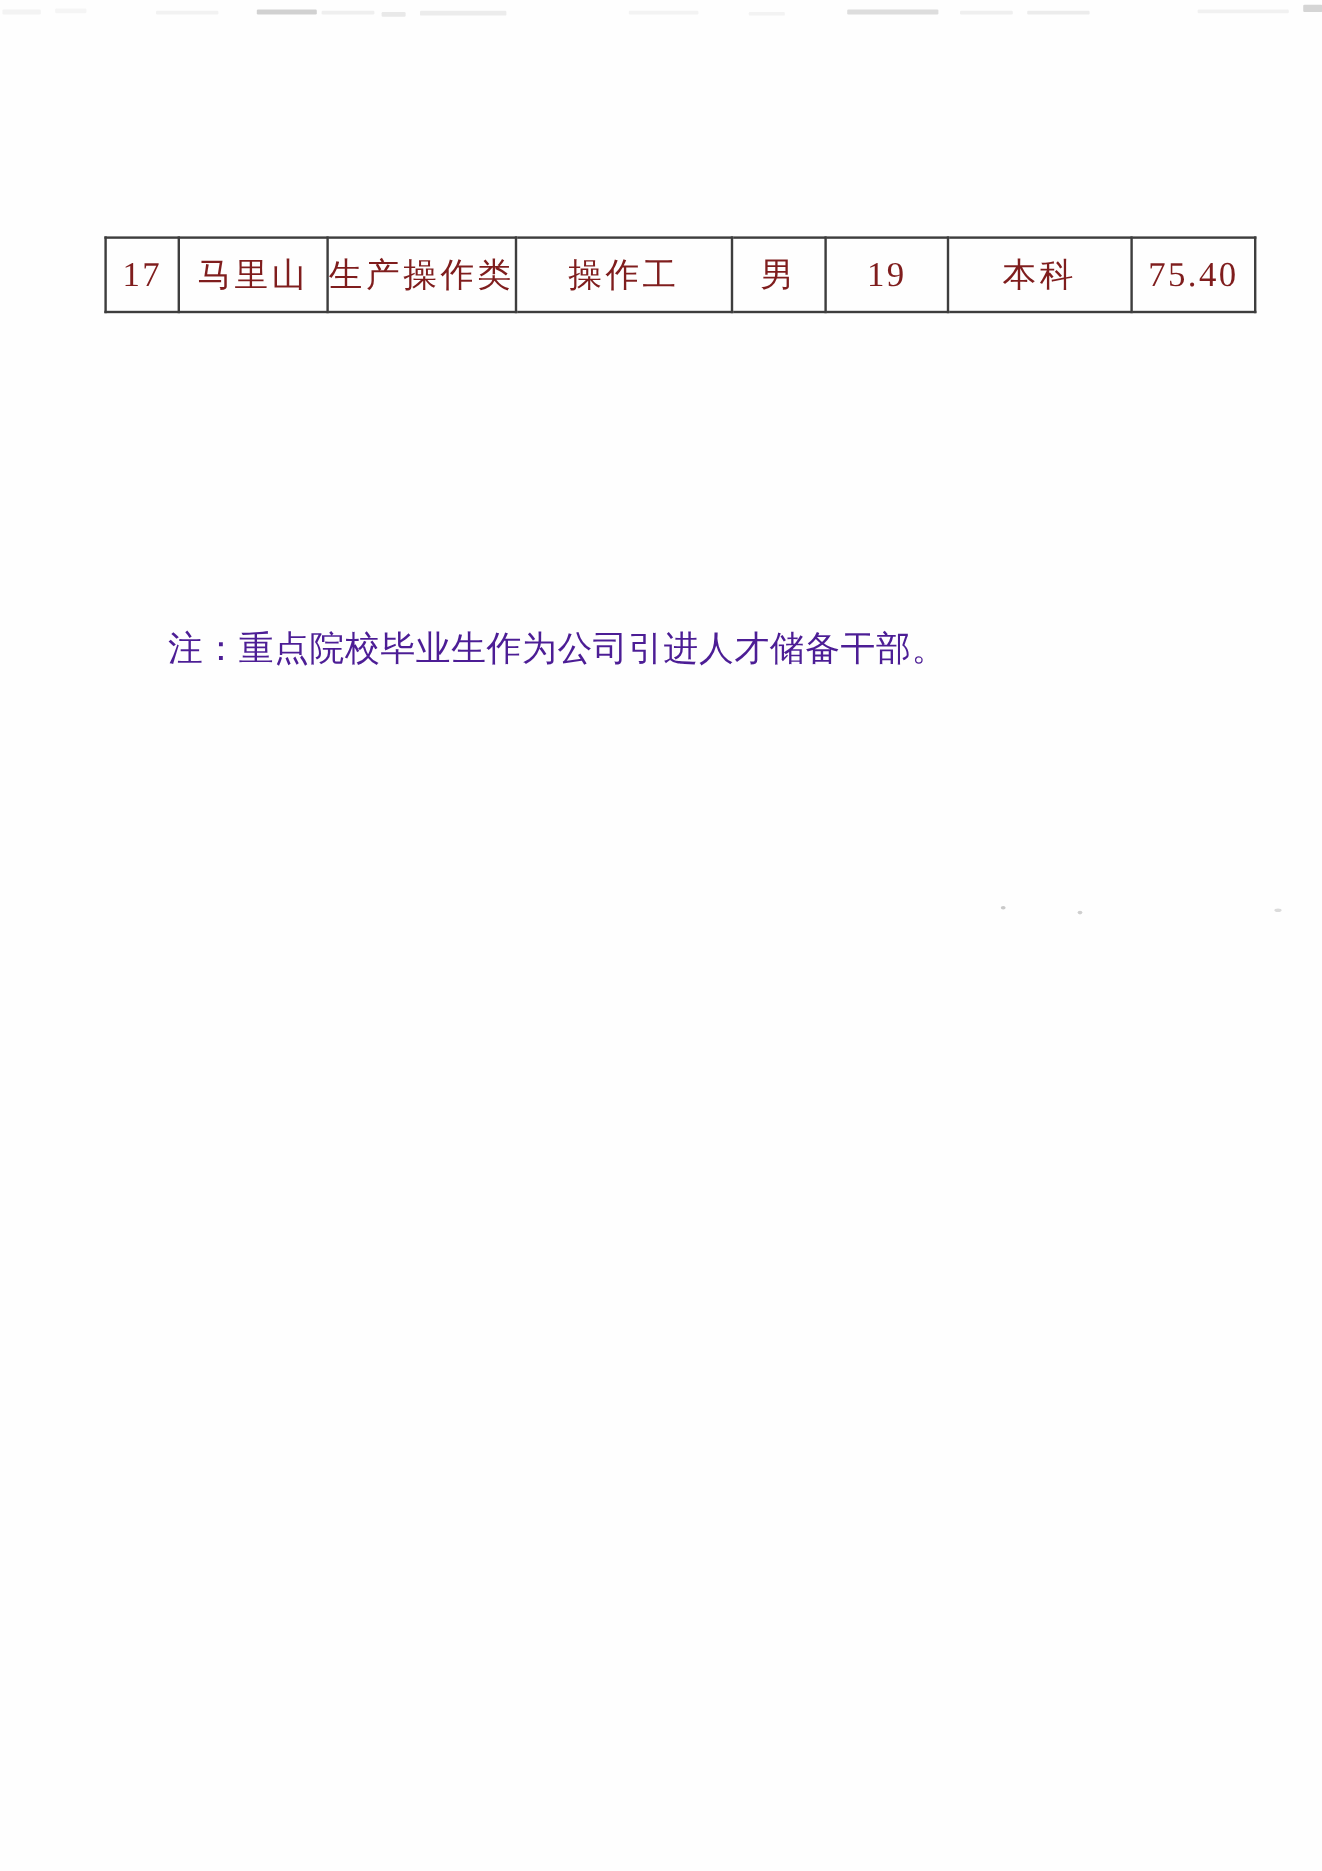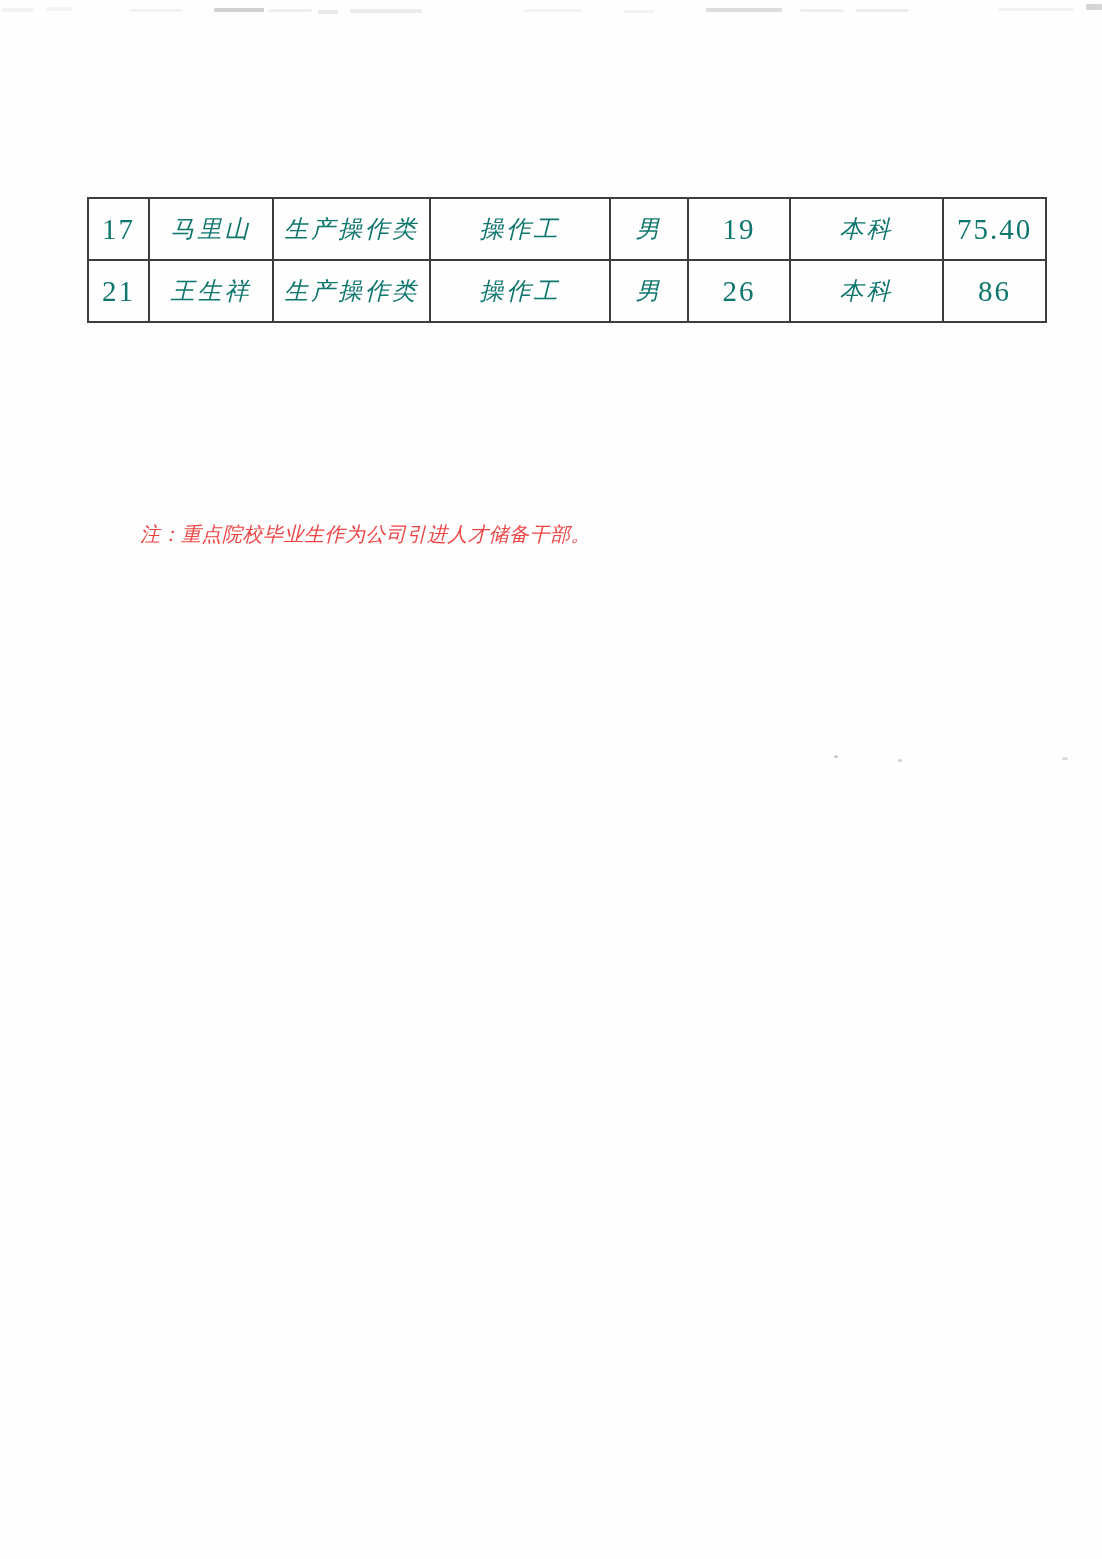--- a/index.html
+++ b/index.html
@@ -26,42 +26,40 @@
     left: 87px; top: 197px;
     width: 958px;
     border-collapse: collapse;
     table-layout: fixed;
   }
   table.results td {
     border: 2px solid #3d3d3d;
     height: 62px;
     text-align: center;
     vertical-align: middle;
-    color: #0f766e;
+    color: #7f1d1d;
     overflow: hidden;
     white-space: nowrap;
   }
   td.zh {
-    font-size: 24px;
+    font-size: 28px;
     letter-spacing: 3px;
-    font-style: italic;
   }
   td.num {
     font-size: 29px;
     letter-spacing: 2px;
   }
   
   .note {
     position: absolute;
     left: 140px; top: 521px;
-    font-size: 20px;
-    color: #ef4444;
+    font-size: 29px;
+    color: #4c1d95;
     letter-spacing: 0.5px;
     white-space: nowrap;
-    font-style: italic;
   }
   
   .speck {
     position: absolute;
     background: #8a8a8a;
     border-radius: 50%;
   }
 </style>
 </head>
 <body>
@@ -98,30 +96,20 @@
         <tr>
           <td class="num">17</td>
           <td class="zh">马里山</td>
           <td class="zh">生产操作类</td>
           <td class="zh">操作工</td>
           <td class="zh">男</td>
           <td class="num">19</td>
           <td class="zh">本科</td>
           <td class="num">75.40</td>
         </tr>
-        <tr>
-          <td class="num">21</td>
-          <td class="zh">王生祥</td>
-          <td class="zh">生产操作类</td>
-          <td class="zh">操作工</td>
-          <td class="zh">男</td>
-          <td class="num">26</td>
-          <td class="zh">本科</td>
-          <td class="num">86</td>
-        </tr>
       </tbody>
   </table>
 
   <div class="note">注：重点院校毕业生作为公司引进人才储备干部。</div>
 
   <div class="speck" style="left:834px;  top:755px; width:4px; height:3px; opacity:.45;"></div>
   <div class="speck" style="left:898px;  top:759px; width:4px; height:3px; opacity:.40;"></div>
   <div class="speck" style="left:1062px; top:757px; width:6px; height:3px; opacity:.30;"></div>
 
 </div>

